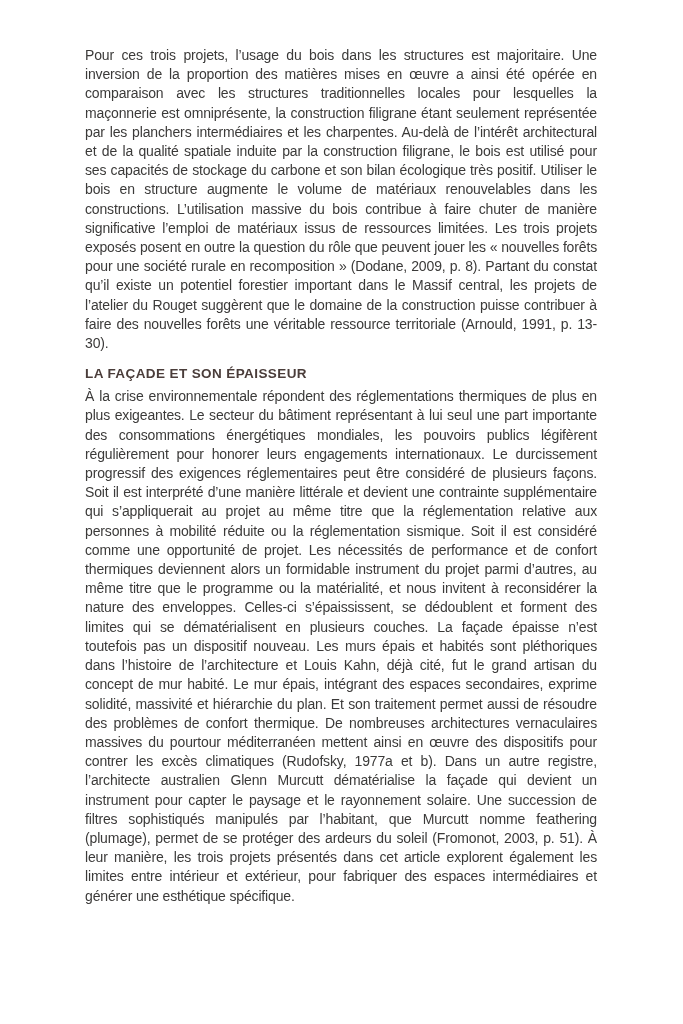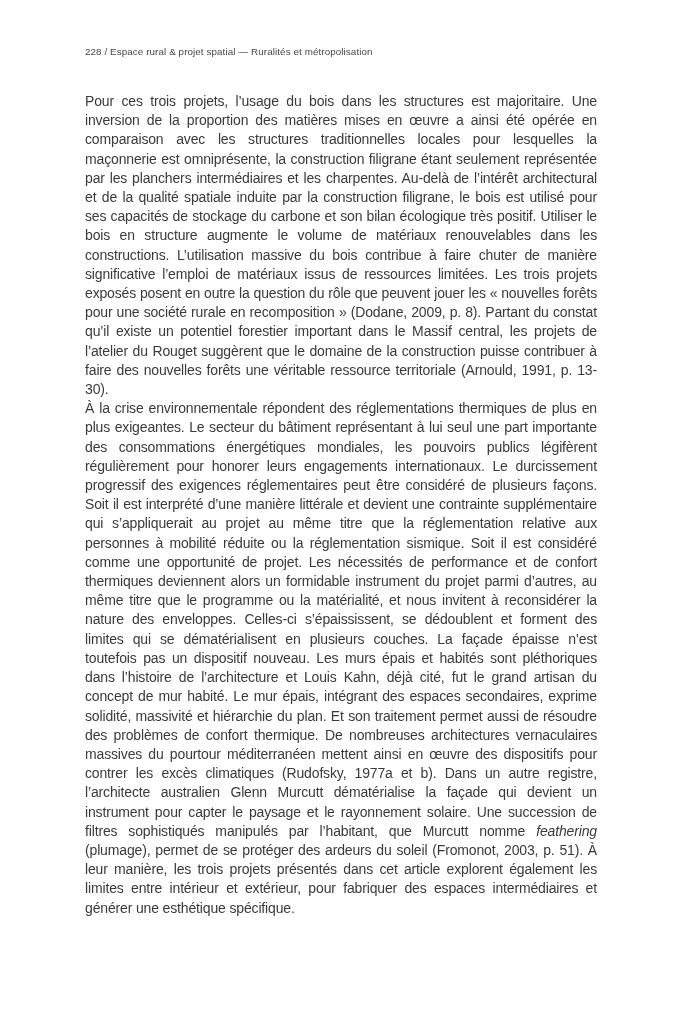--- a/index.html
+++ b/index.html
@@ -39,27 +39,27 @@
     -webkit-hyphens: auto;
   }
   .section-heading {
     margin: 13px 0 5px 0;
     font-size: 13.5px;
     line-height: 16px;
     font-weight: bold;
     letter-spacing: 0.4px;
     color: #4a3d3a;
   }
-  .italic { font-style: italic; }
+  .italic { }
 </style>
 </head>
 <body>
 
 <div class="page">
-  <p class="running-header">228 / Espace rural &amp; projet spatial — Ruralités et métropolisation</p>
 
   <div class="body-copy">
     <p class="para"><span>Pour ces trois projets, l’usage du bois dans les structures est majoritaire. Une inversion de la proportion des matières mises en œuvre a ainsi été opérée en comparaison avec les structures traditionnelles locales pour lesquelles la maçonnerie est omniprésente, la construction filigrane étant seulement représentée par les planchers intermédiaires et les charpentes. Au-delà de l’intérêt architectural et de la qualité spatiale induite par la construction filigrane, le bois est utilisé pour ses capacités de stockage du carbone et son bilan écologique très positif. Utiliser le bois en structure augmente le volume de matériaux renouvelables dans les constructions. L’utilisation massive du bois contribue à faire chuter de manière significative l’emploi de matériaux issus de ressources limitées. Les trois projets exposés posent en outre la question du rôle que peuvent jouer les « nouvelles forêts pour une société rurale en recomposition » (Dodane, 2009, p. 8). Partant du constat qu’il existe un potentiel forestier important dans le Massif central, les projets de l’atelier du Rouget suggèrent que le domaine de la construction puisse contribuer à faire des nouvelles forêts une véritable ressource territoriale (Arnould, 1991, p. 13-30).</span></p>
 
+    <h2 class="section-heading">LA FAÇADE ET SON ÉPAISSEUR</h2>
 
     <p class="para"><span>À la crise environnementale répondent des réglementations thermiques de plus en plus exigeantes. Le secteur du bâtiment représentant à lui seul une part importante des consommations énergétiques mondiales, les pouvoirs publics légifèrent régulièrement pour honorer leurs engagements internationaux. Le durcissement progressif des exigences réglementaires peut être considéré de plusieurs façons. Soit il est interprété d’une manière littérale et devient une contrainte supplémentaire qui s’appliquerait au projet au même titre que la réglementation relative aux personnes à mobilité réduite ou la réglementation sismique. Soit il est considéré comme une opportunité de projet. Les nécessités de performance et de confort thermiques deviennent alors un formidable instrument du projet parmi d’autres, au même titre que le programme ou la matérialité, et nous invitent à reconsidérer la nature des enveloppes. Celles-ci s’épaississent, se dédoublent et forment des limites qui se dématérialisent en plusieurs couches. La façade épaisse n’est toutefois pas un dispositif nouveau. Les murs épais et habités sont pléthoriques dans l’histoire de l’architecture et Louis Kahn, déjà cité, fut le grand artisan du concept de mur habité. Le mur épais, intégrant des espaces secondaires, exprime solidité, massivité et hiérarchie du plan. Et son traitement permet aussi de résoudre des problèmes de confort thermique. De nombreuses architectures vernaculaires massives du pourtour méditerranéen mettent ainsi en œuvre des dispositifs pour contrer les excès climatiques (Rudofsky, 1977a et b). Dans un autre registre, l’architecte australien Glenn Murcutt dématérialise la façade qui devient un instrument pour capter le paysage et le rayonnement solaire. Une succession de filtres sophistiqués manipulés par l’habitant, que Murcutt nomme </span><span class="italic">feathering</span><span> (plumage), permet de se protéger des ardeurs du soleil (Fromonot, 2003, p. 51). À leur manière, les trois projets présentés dans cet article explorent également les limites entre intérieur et extérieur, pour fabriquer des espaces intermédiaires et générer une esthétique spécifique.</span></p>
   </div>
 </div>
 
 </body></html>

